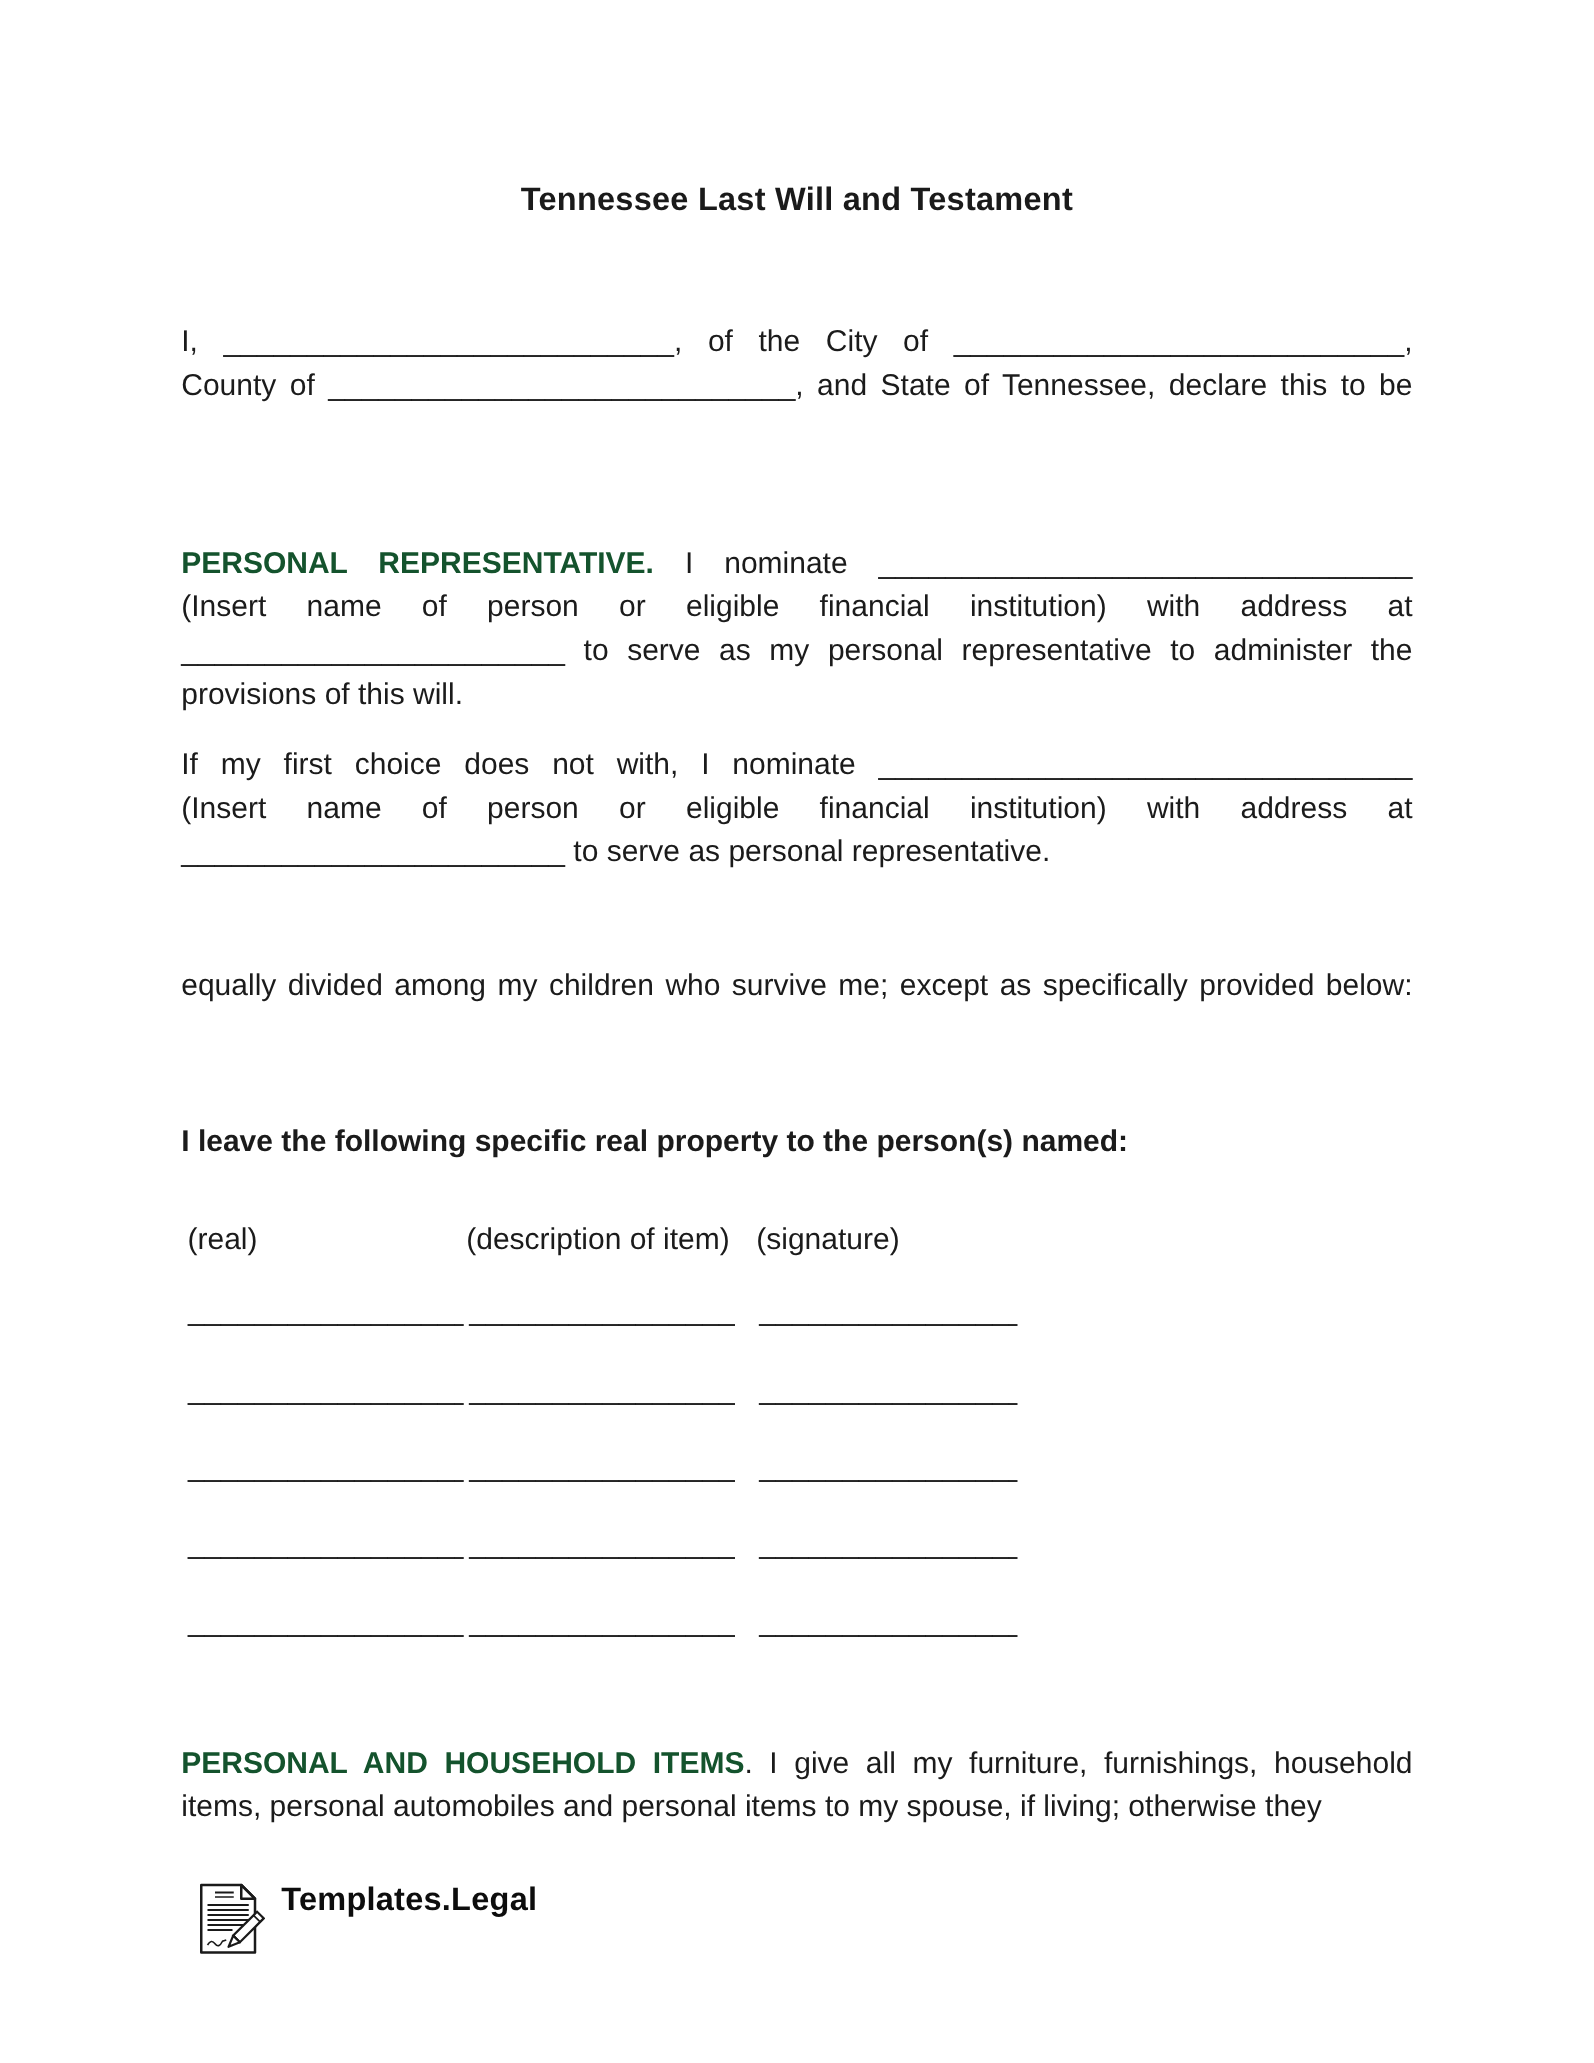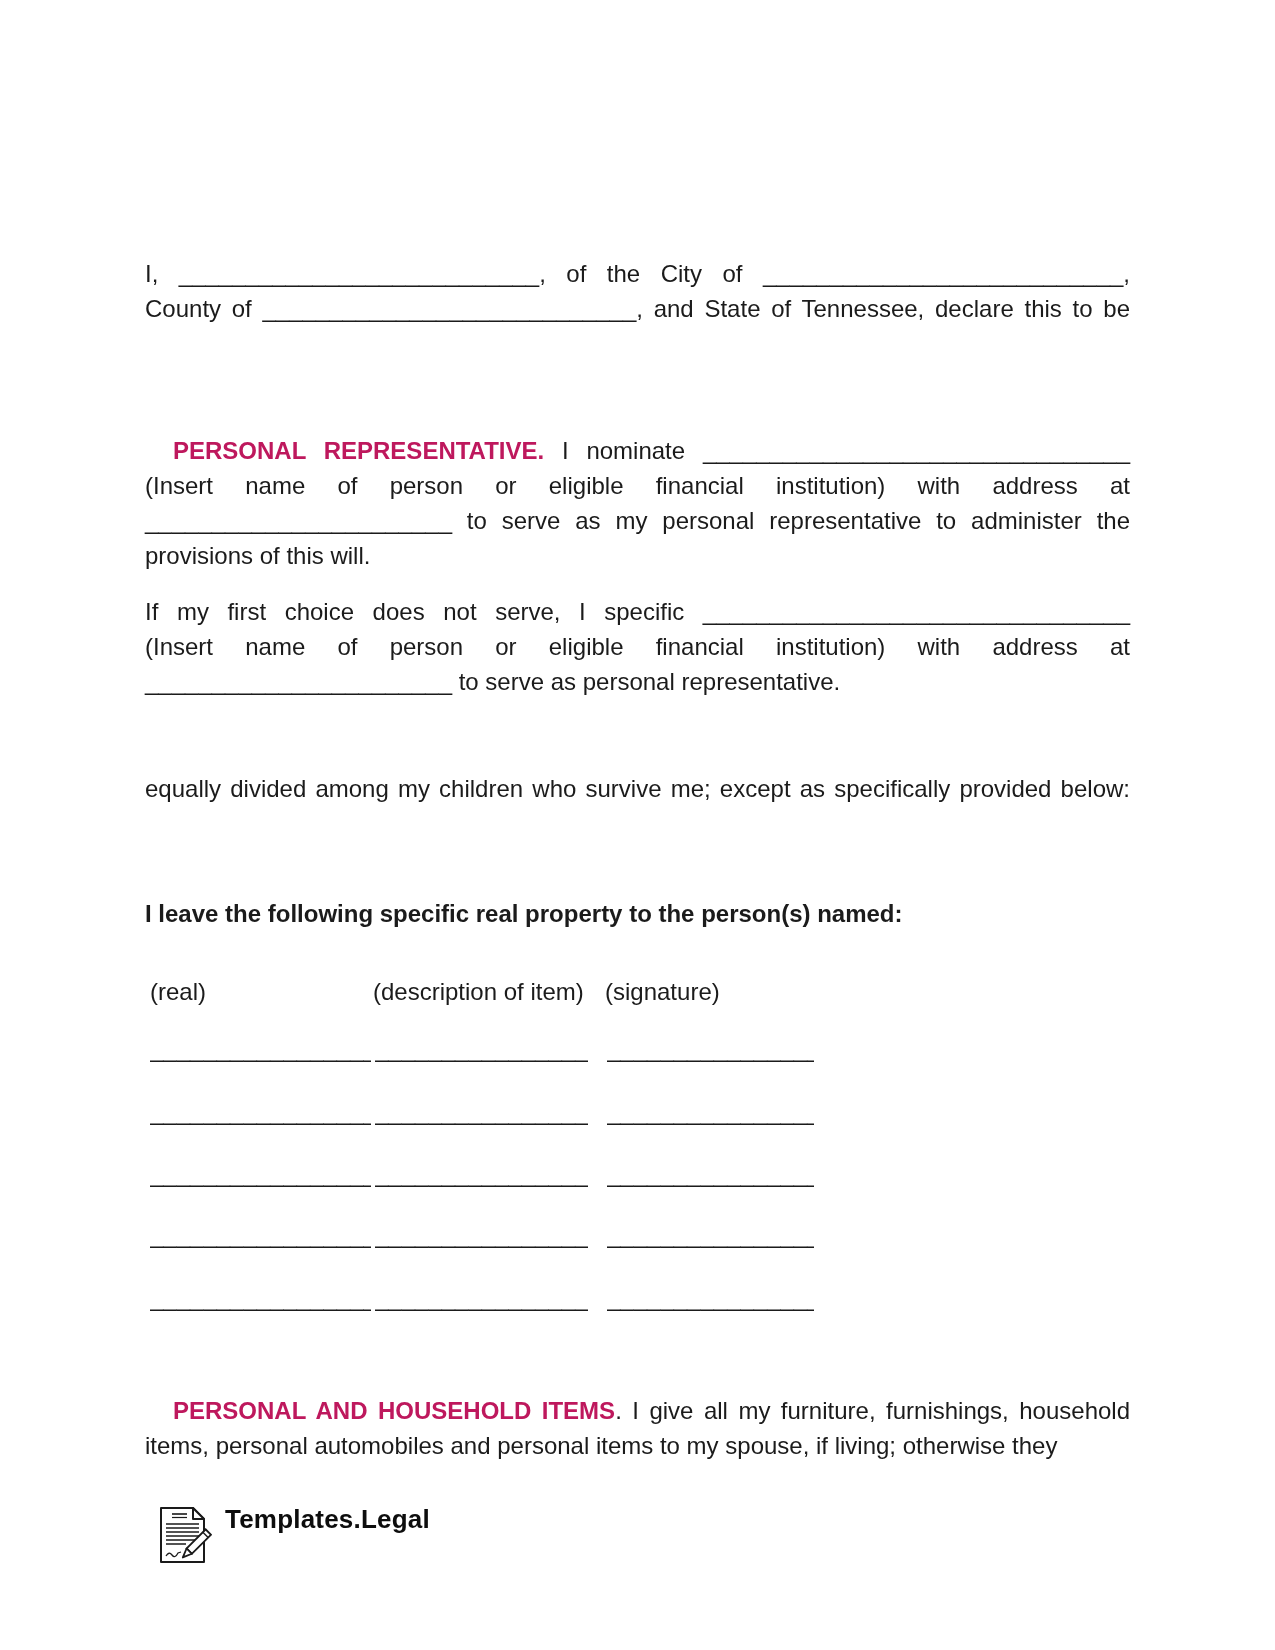--- a/index.html
+++ b/index.html
@@ -20,21 +20,21 @@
     position:absolute;left:145px;width:985px;
     font-size:24px;line-height:35px;color:#1b1b1b;
   }
   .line{
     text-align:justify;
     text-align-last:justify;
     -moz-text-align-last:justify;
     text-justify:inter-word;
   }
   .line.last{text-align:left;text-align-last:left;-moz-text-align-last:left;}
-  .b{font-weight:700;color:#be185d;margin-left:28px;}
+  .b{font-weight:700;color:#14532d;}
   
   .block-intro{top:256px;}
   .block-personal-representative-1{top:433px;}
   .block-personal-representative-2{top:594px;}
   .block-real-property{top:771px;}
   .block-leave-line{top:896px;font-weight:bold;}
   .block-real-property-table{top:974px;height:350px;}
   .block-household-items{top:1393px;}
   
   .thead{white-space:nowrap;}
@@ -64,34 +64,35 @@
   .brand{
     font-size:26px;font-weight:700;color:#0d0d0d;letter-spacing:0.2px;
     font-family:"Liberation Sans",sans-serif;
   }
 </style>
 </head>
 <body>
 
 <div class="page">
 
+  <h1 class="title">Tennessee Last Will and Testament</h1>
 
   <div id="doc-blocks">
       <div class="block block-intro">
         <div class="line"><span>I, ___________________________, of the City of ___________________________,</span></div>
         <div class="line"><span>County of ____________________________, and State of Tennessee, declare this to be</span></div>
       </div>
       <div class="block block-personal-representative-1">
         <div class="line"><span class="b">PERSONAL REPRESENTATIVE.</span><span> I nominate ________________________________</span></div>
         <div class="line"><span>(Insert name of person or eligible financial institution) with address at</span></div>
         <div class="line"><span>_______________________ to serve as my personal representative to administer the</span></div>
         <div class="line last"><span>provisions of this will.</span></div>
       </div>
       <div class="block block-personal-representative-2">
-        <div class="line"><span>If my first choice does not serve, I specific ________________________________</span></div>
+        <div class="line"><span>If my first choice does not with, I nominate ________________________________</span></div>
         <div class="line"><span>(Insert name of person or eligible financial institution) with address at</span></div>
         <div class="line last"><span>_______________________ to serve as personal representative.</span></div>
       </div>
       <div class="block block-real-property">
         <div class="line"><span>equally divided among my children who survive me; except as specifically provided below:</span></div>
       </div>
       <div class="block block-leave-line">
         <div class="line last"><span>I leave the following specific real property to the person(s) named:</span></div>
       </div>
       <div class="block block-real-property-table">

